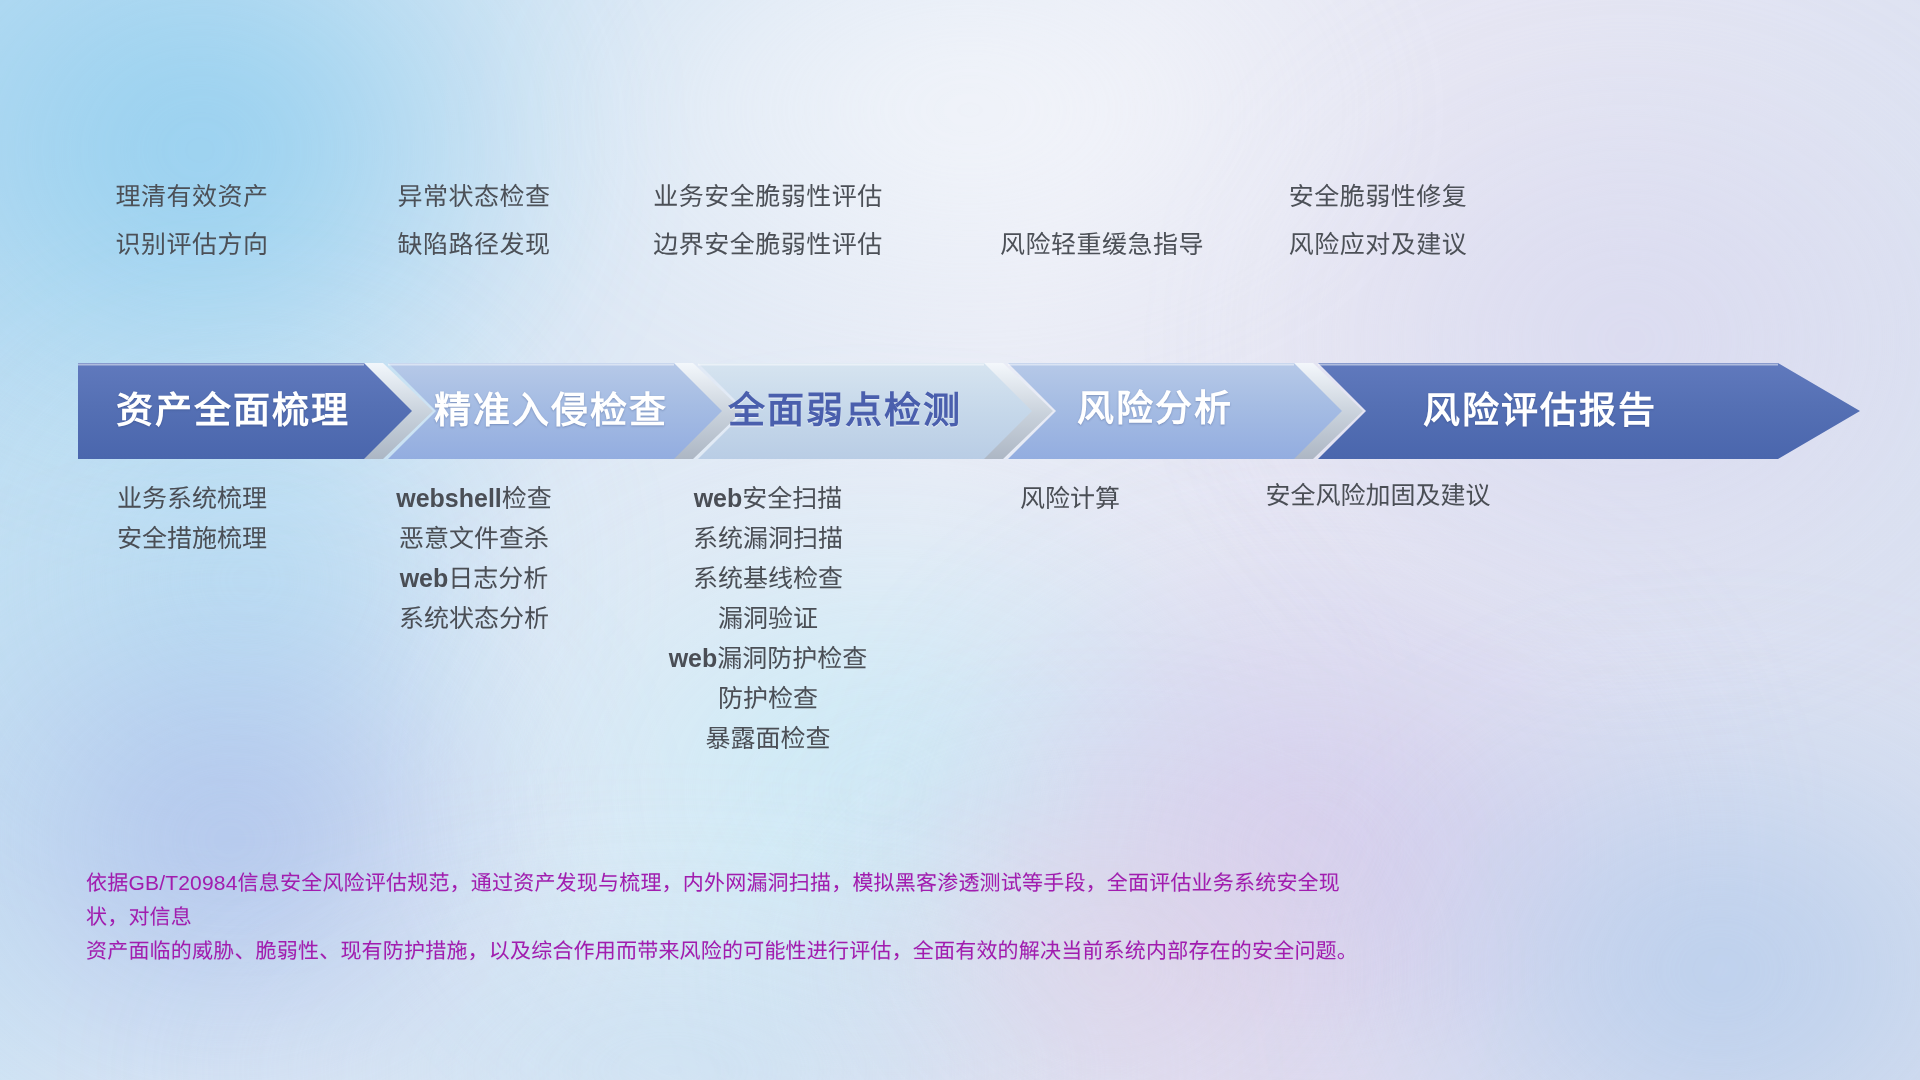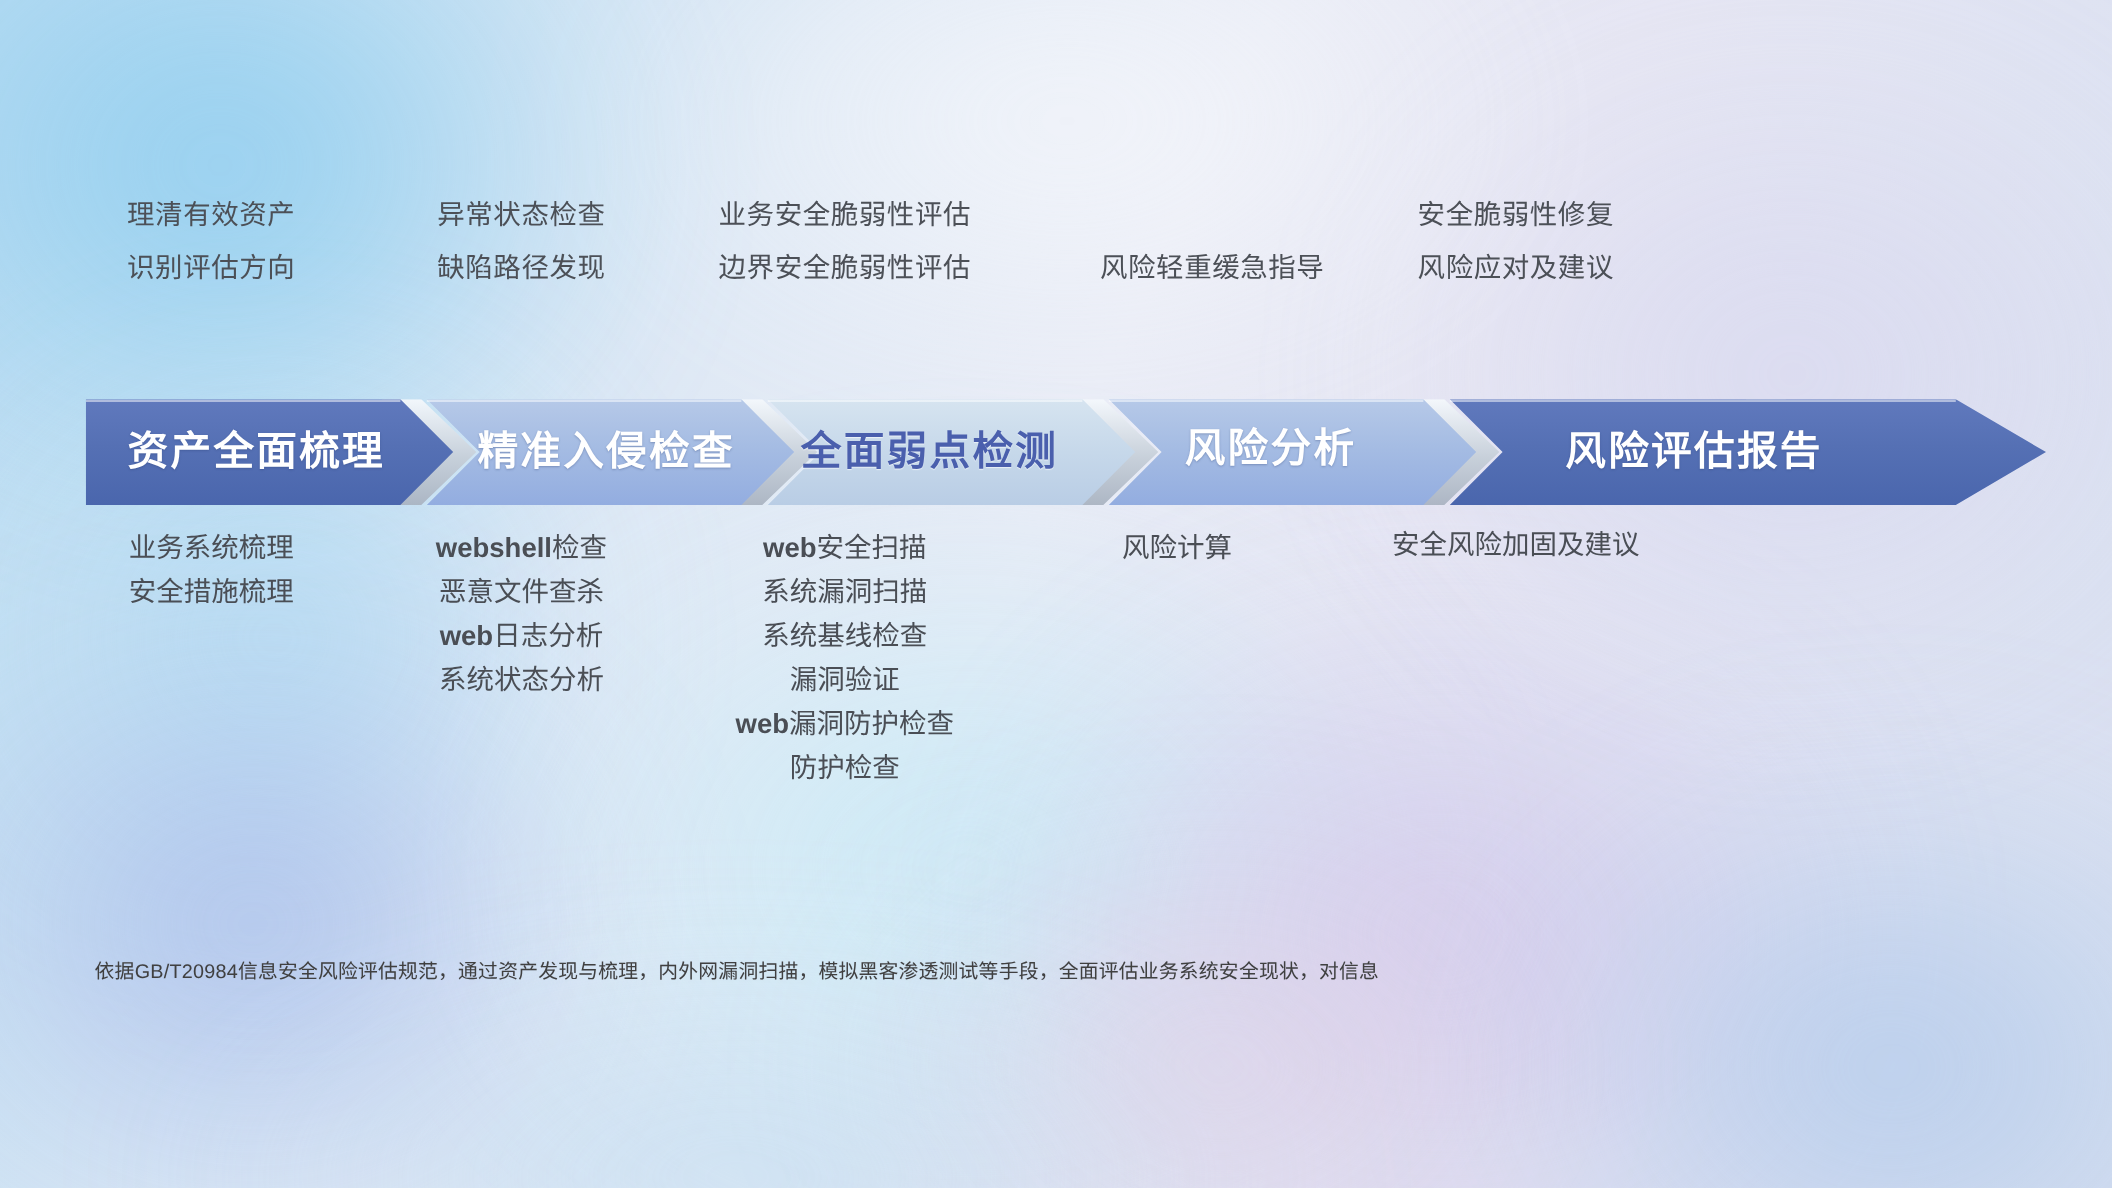--- a/index.html
+++ b/index.html
@@ -143,23 +143,23 @@
   }
   .bot-group .bl { display: block; }
   .bot-group .bl b { font-weight: bold; }
 
   
   #footer-note {
     position: absolute;
     left: 86px;
     top: 866px;
     width: 1290px;
-    font-size: 18px;
+    font-size: 21px;
     line-height: 34px;
-    color: #404040;
+    color: #a21caf;
     text-shadow: 0 0 1px rgba(150,165,195,0.25);
     letter-spacing: 0.2px;
   }
   #footer-note .fl { display: block; }
 </style>
 </head>
 <body>
 
 <div id="bg-root">
   <div class="blob blob-a"></div>
@@ -268,26 +268,28 @@
         <span class="bl"><b>web</b><span>日志分析</span></span>
         <span class="bl"><span>系统状态分析</span></span>
       </div>
       <div class="bot-group" style="left: 468px; width: 600px; top: 478px;">
         <span class="bl"><b>web</b><span>安全扫描</span></span>
         <span class="bl"><span>系统漏洞扫描</span></span>
         <span class="bl"><span>系统基线检查</span></span>
         <span class="bl"><span>漏洞验证</span></span>
         <span class="bl"><b>web</b><span>漏洞防护检查</span></span>
         <span class="bl"><span>防护检查</span></span>
+        <span class="bl"><span>暴露面检查</span></span>
       </div>
       <div class="bot-group" style="left: 770px; width: 600px; top: 478px;">
         <span class="bl"><span>风险计算</span></span>
       </div>
       <div class="bot-group" style="left: 1078px; width: 600px; top: 478px; font-family: Liberation Mono, monospace;">
         <span class="bl"><span>安全风险加固及建议</span></span>
       </div>
     </div>
 
   <div id="footer-note">
     <span class="fl">依据GB/T20984信息安全风险评估规范，通过资产发现与梳理，内外网漏洞扫描，模拟黑客渗透测试等手段，全面评估业务系统安全现状，对信息</span>
+    <span class="fl">资产面临的威胁、脆弱性、现有防护措施，以及综合作用而带来风险的可能性进行评估，全面有效的解决当前系统内部存在的安全问题。</span>
   </div>
 
 </div>
 
 </body></html>

